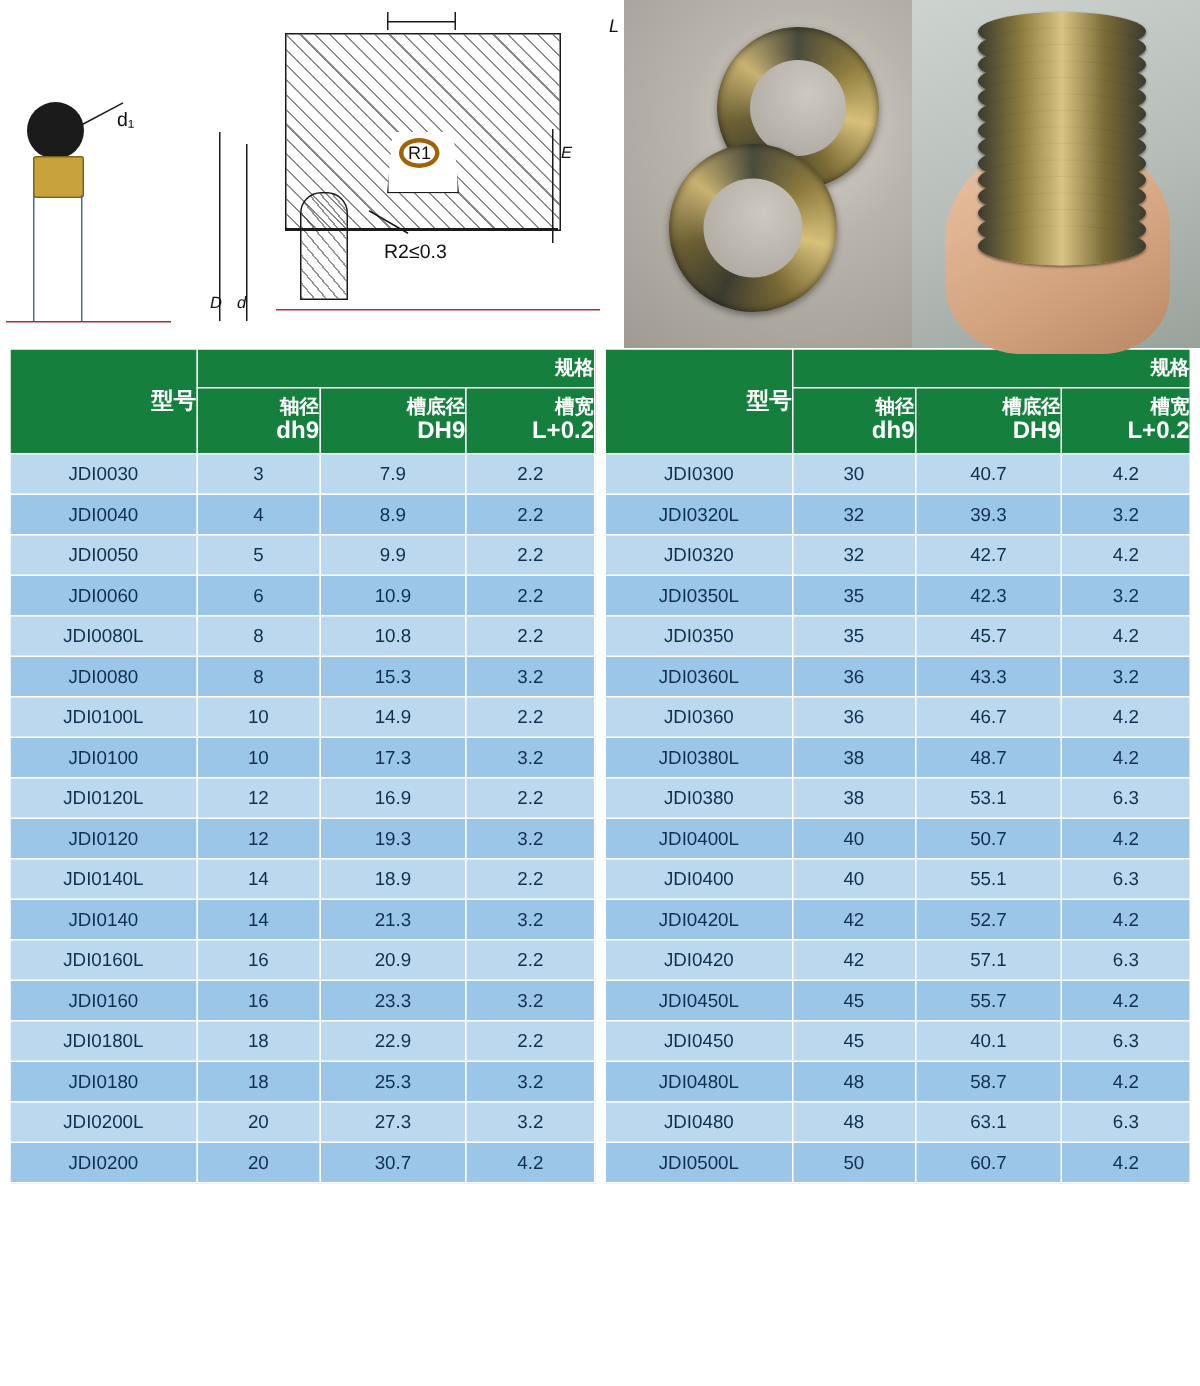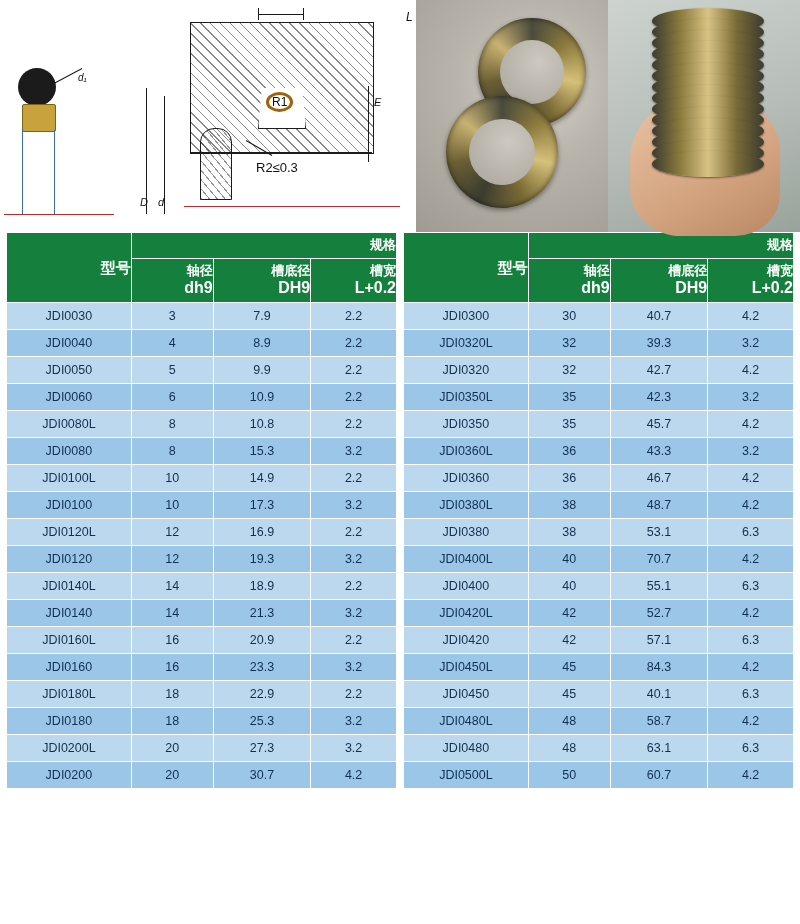--- a/index.html
+++ b/index.html
@@ -73,22 +73,21 @@
     position: absolute;
     left: 52px; top: 84px;
     width: 34px; height: 1px;
     background: #1b1b1b;
     transform: rotate(-28deg);
     transform-origin: left center;
   }
   .label-d1 {
     position: absolute;
     left: 78px; top: 72px;
-    font-size: 10px;
-    font-style: italic;
+    font-size: 13px;
     color: #111;
   }
 
   
   .groove-box {
     position: absolute;
     left: 62px; top: 22px;
     width: 182px; height: 130px;
     border: 1.5px solid #1b1b1b;
     background:
@@ -601,21 +600,21 @@
           </tr>
         <tr>
             <td class="name">JDI0380</td>
             <td>38</td>
             <td>53.1</td>
             <td>6.3</td>
           </tr>
         <tr>
             <td class="name">JDI0400L</td>
             <td>40</td>
-            <td>70.7</td>
+            <td>50.7</td>
             <td>4.2</td>
           </tr>
         <tr>
             <td class="name">JDI0400</td>
             <td>40</td>
             <td>55.1</td>
             <td>6.3</td>
           </tr>
         <tr>
             <td class="name">JDI0420L</td>
@@ -625,21 +624,21 @@
           </tr>
         <tr>
             <td class="name">JDI0420</td>
             <td>42</td>
             <td>57.1</td>
             <td>6.3</td>
           </tr>
         <tr>
             <td class="name">JDI0450L</td>
             <td>45</td>
-            <td>84.3</td>
+            <td>55.7</td>
             <td>4.2</td>
           </tr>
         <tr>
             <td class="name">JDI0450</td>
             <td>45</td>
             <td>40.1</td>
             <td>6.3</td>
           </tr>
         <tr>
             <td class="name">JDI0480L</td>

